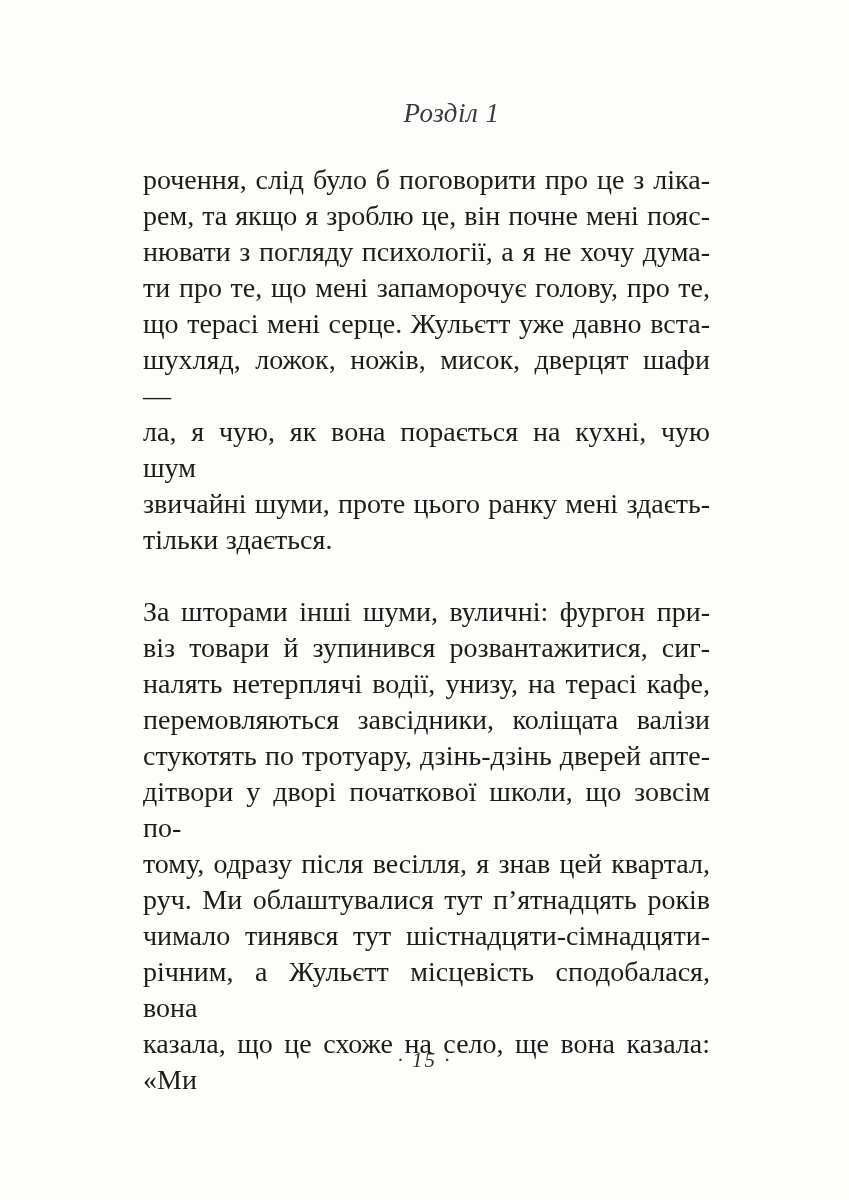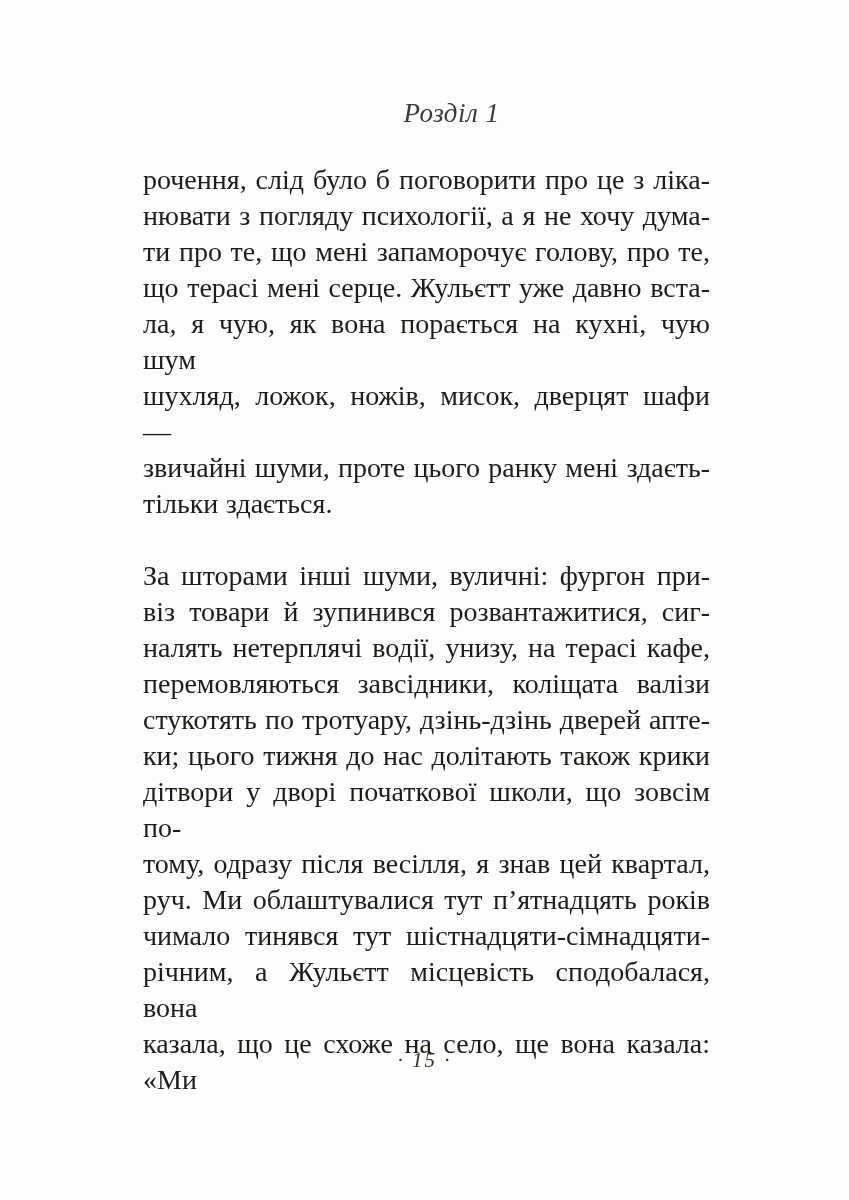--- a/index.html
+++ b/index.html
@@ -64,35 +64,35 @@
 </head>
 <body>
 
 <div class="book-page">
 
   <div class="chapter-header">Розділ 1</div>
 
   <div class="body-text">
       <div class="paragraph">
         <div class="line">рочення, слід було б поговорити про це з ліка-</div>
+        <div class="line">рем, та якщо я зроблю це, він почне мені пояс-</div>
         <div class="line">нювати з погляду психології, а я не хочу дума-</div>
         <div class="line">ти про те, що мені запаморочує голову, про те,</div>
         <div class="line">що терасі мені серце. Жульєтт уже давно вста-</div>
+        <div class="line">шухляд, ложок, ножів, мисок, дверцят шафи —</div>
         <div class="line">ла, я чую, як вона порається на кухні, чую шум</div>
-        <div class="line">шухляд, ложок, ножів, мисок, дверцят шафи —</div>
         <div class="line">звичайні шуми, проте цього ранку мені здаєть-</div>
         <div class="line line-last">тільки здається.</div>
       </div>
       <div class="paragraph">
         <div class="line">За шторами інші шуми, вуличні: фургон при-</div>
         <div class="line">віз товари й зупинився розвантажитися, сиг-</div>
         <div class="line">налять нетерплячі водії, унизу, на терасі кафе,</div>
         <div class="line">перемовляються завсідники, коліщата валізи</div>
         <div class="line">стукотять по тротуару, дзінь-дзінь дверей апте-</div>
-        <div class="line">ки; цього тижня до нас долітають також крики</div>
         <div class="line">дітвори у дворі початкової школи, що зовсім по-</div>
         <div class="line">тому, одразу після весілля, я знав цей квартал,</div>
         <div class="line">руч. Ми облаштувалися тут п’ятнадцять років</div>
         <div class="line">чимало тинявся тут шістнадцяти-сімнадцяти-</div>
         <div class="line">річним, а Жульєтт місцевість сподобалася, вона</div>
         <div class="line">казала, що це схоже на село, ще вона казала: «Ми</div>
       </div>
     </div>
 
   <div class="page-number">· 15 ·</div>

